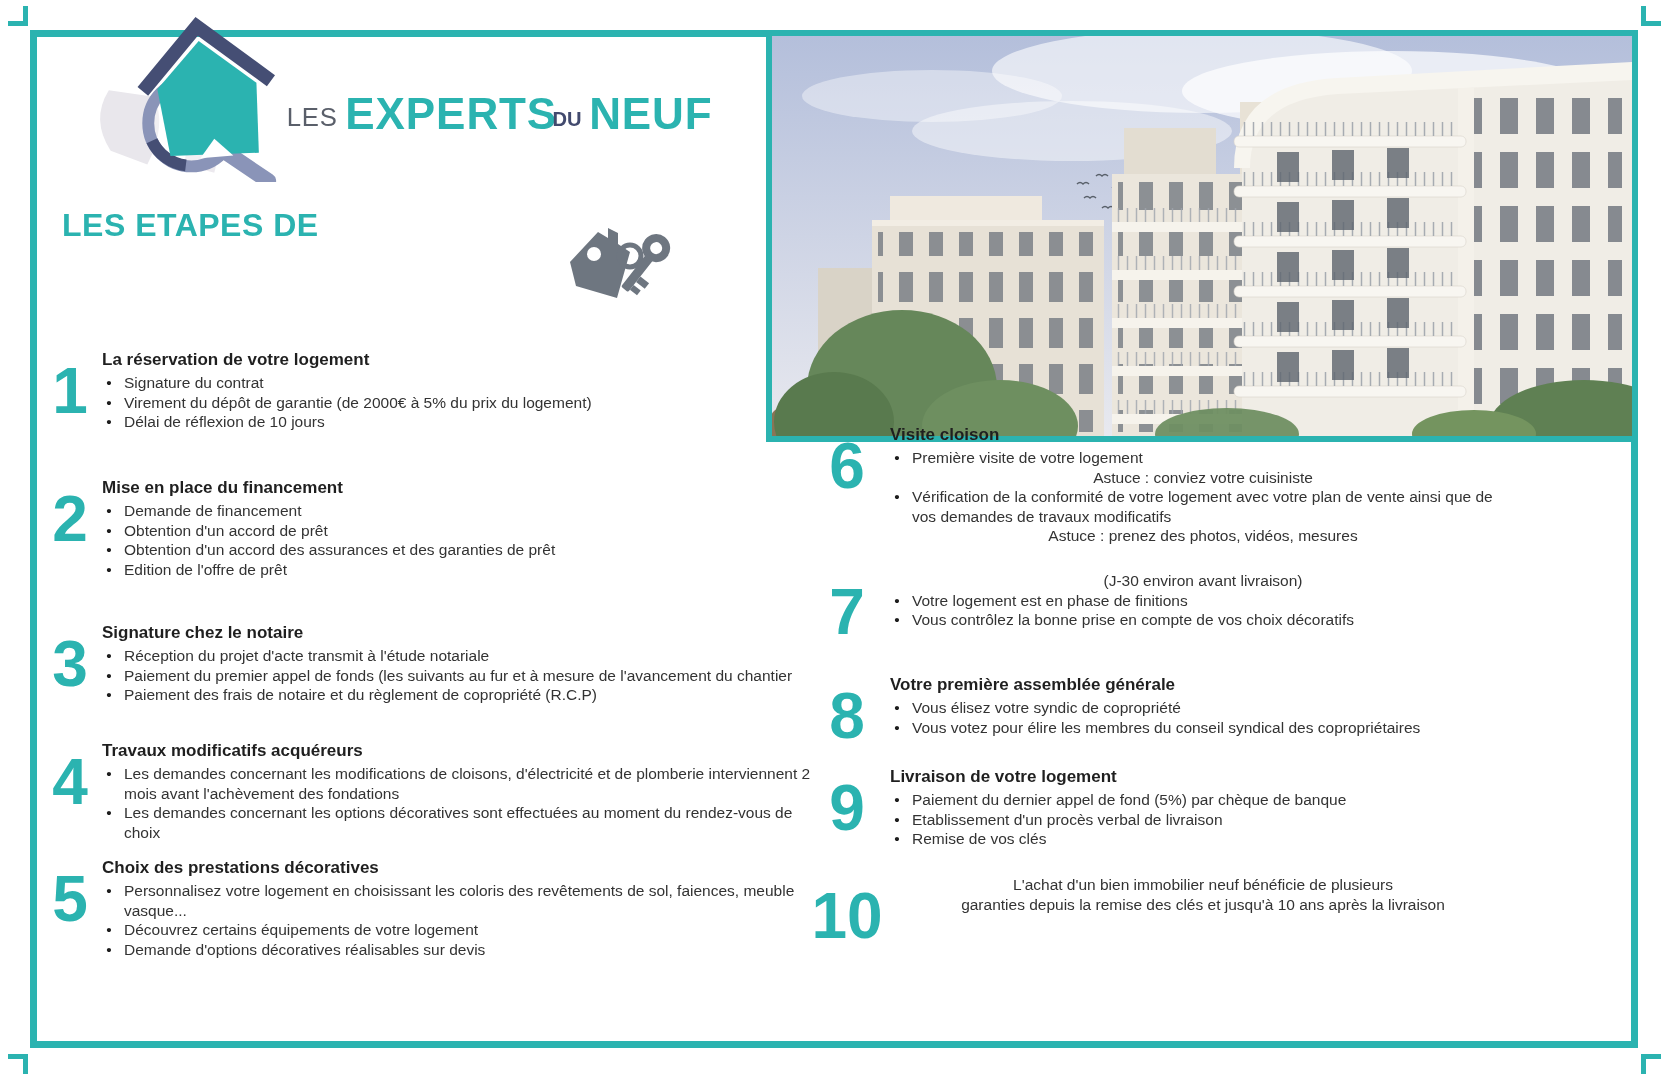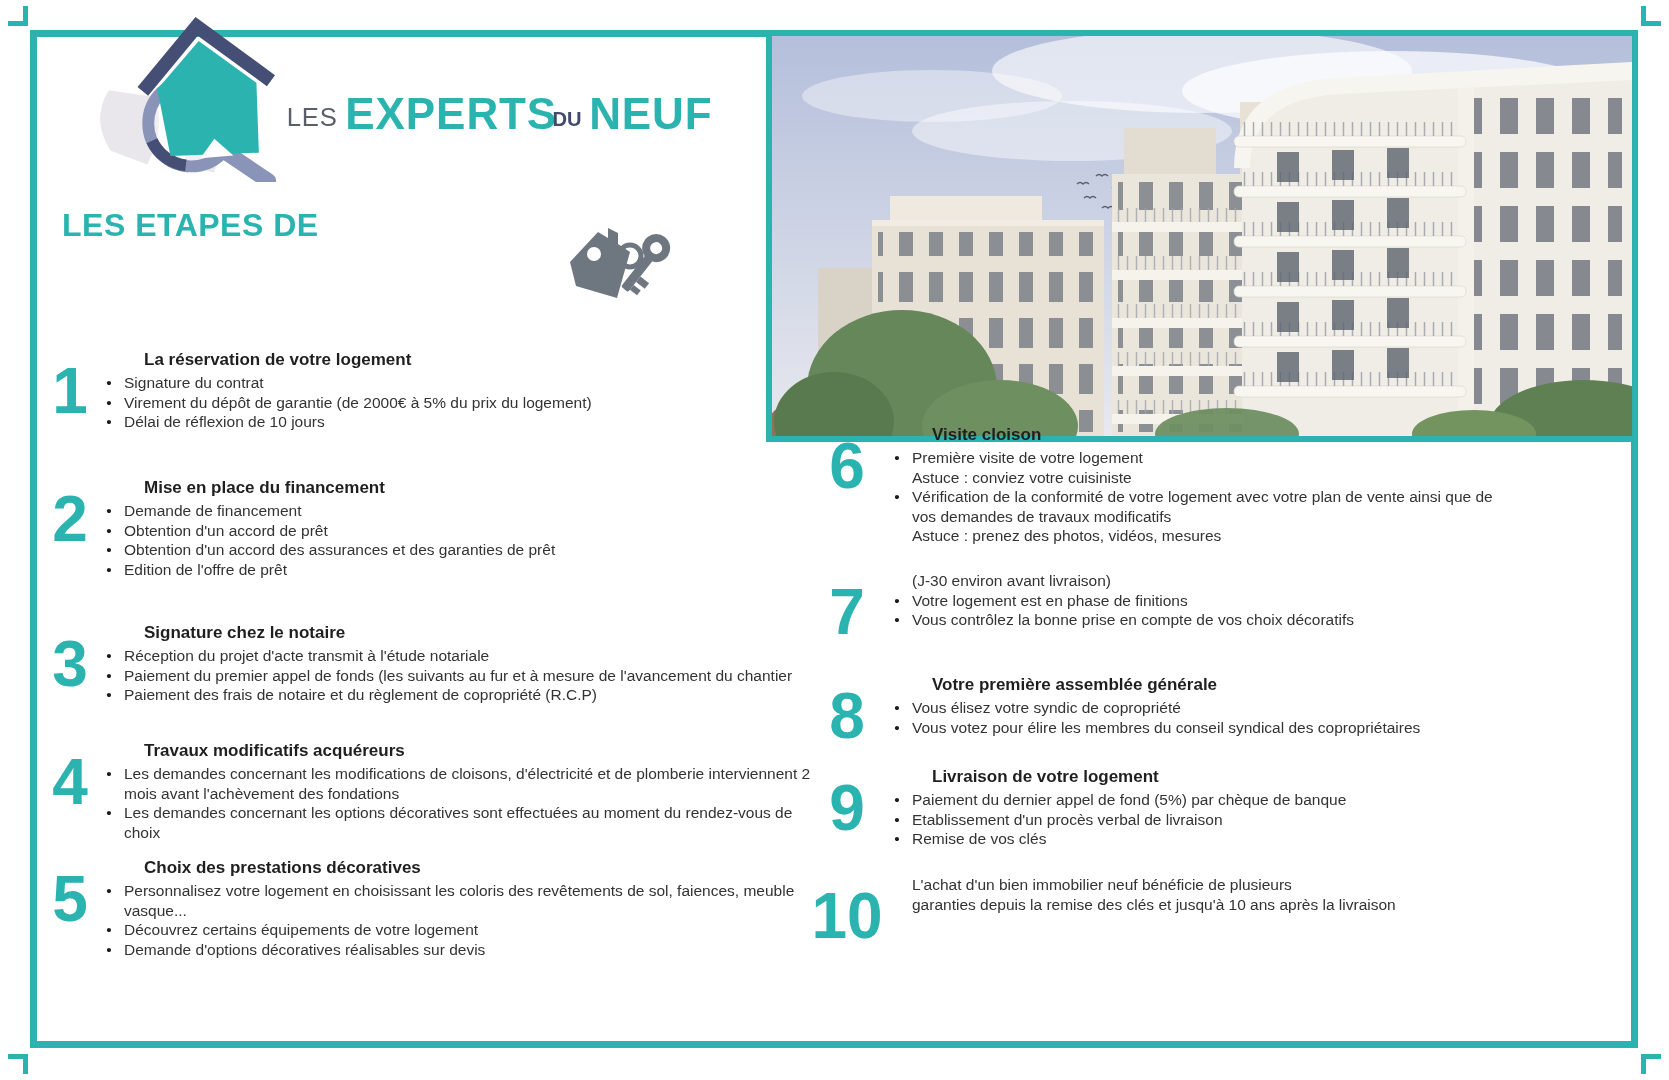--- a/index.html
+++ b/index.html
@@ -42,24 +42,24 @@
 
   
   .step{position:absolute;display:flex;align-items:flex-start;}
   .num{font-size:64px;font-weight:bold;color:var(--accent);line-height:58px;margin-top:12px;
        text-align:center;flex:0 0 auto;}
   .step.left .num{width:56px;}
   .step.right .num{width:78px;}
   .content{margin-left:4px;}
   .step.left .content{width:724px;}
   .step.right .content{width:604px;}
-  .heading{font-size:17px;font-weight:bold;color:var(--heading);line-height:20px;margin-bottom:3px;margin-left:42px;}
+  .heading{font-size:17px;font-weight:bold;color:var(--heading);line-height:20px;margin-bottom:3px;}
   .item{display:flex;font-size:15.5px;line-height:19.5px;color:var(--body);}
   .dot{width:14px;flex:0 0 auto;text-align:center;margin-right:8px;color:#1d1d1d;}
-  .item.nb{padding-left:22px;}
+  .item.nb{padding-left:22px;text-align:center;}
   .txt{flex:1 1 auto;}
 </style>
 </head>
 <body>
 
 <div class="page">
 
   <div class="frame"></div>
   <div class="corner tl"></div>
   <div class="corner tr"></div>

